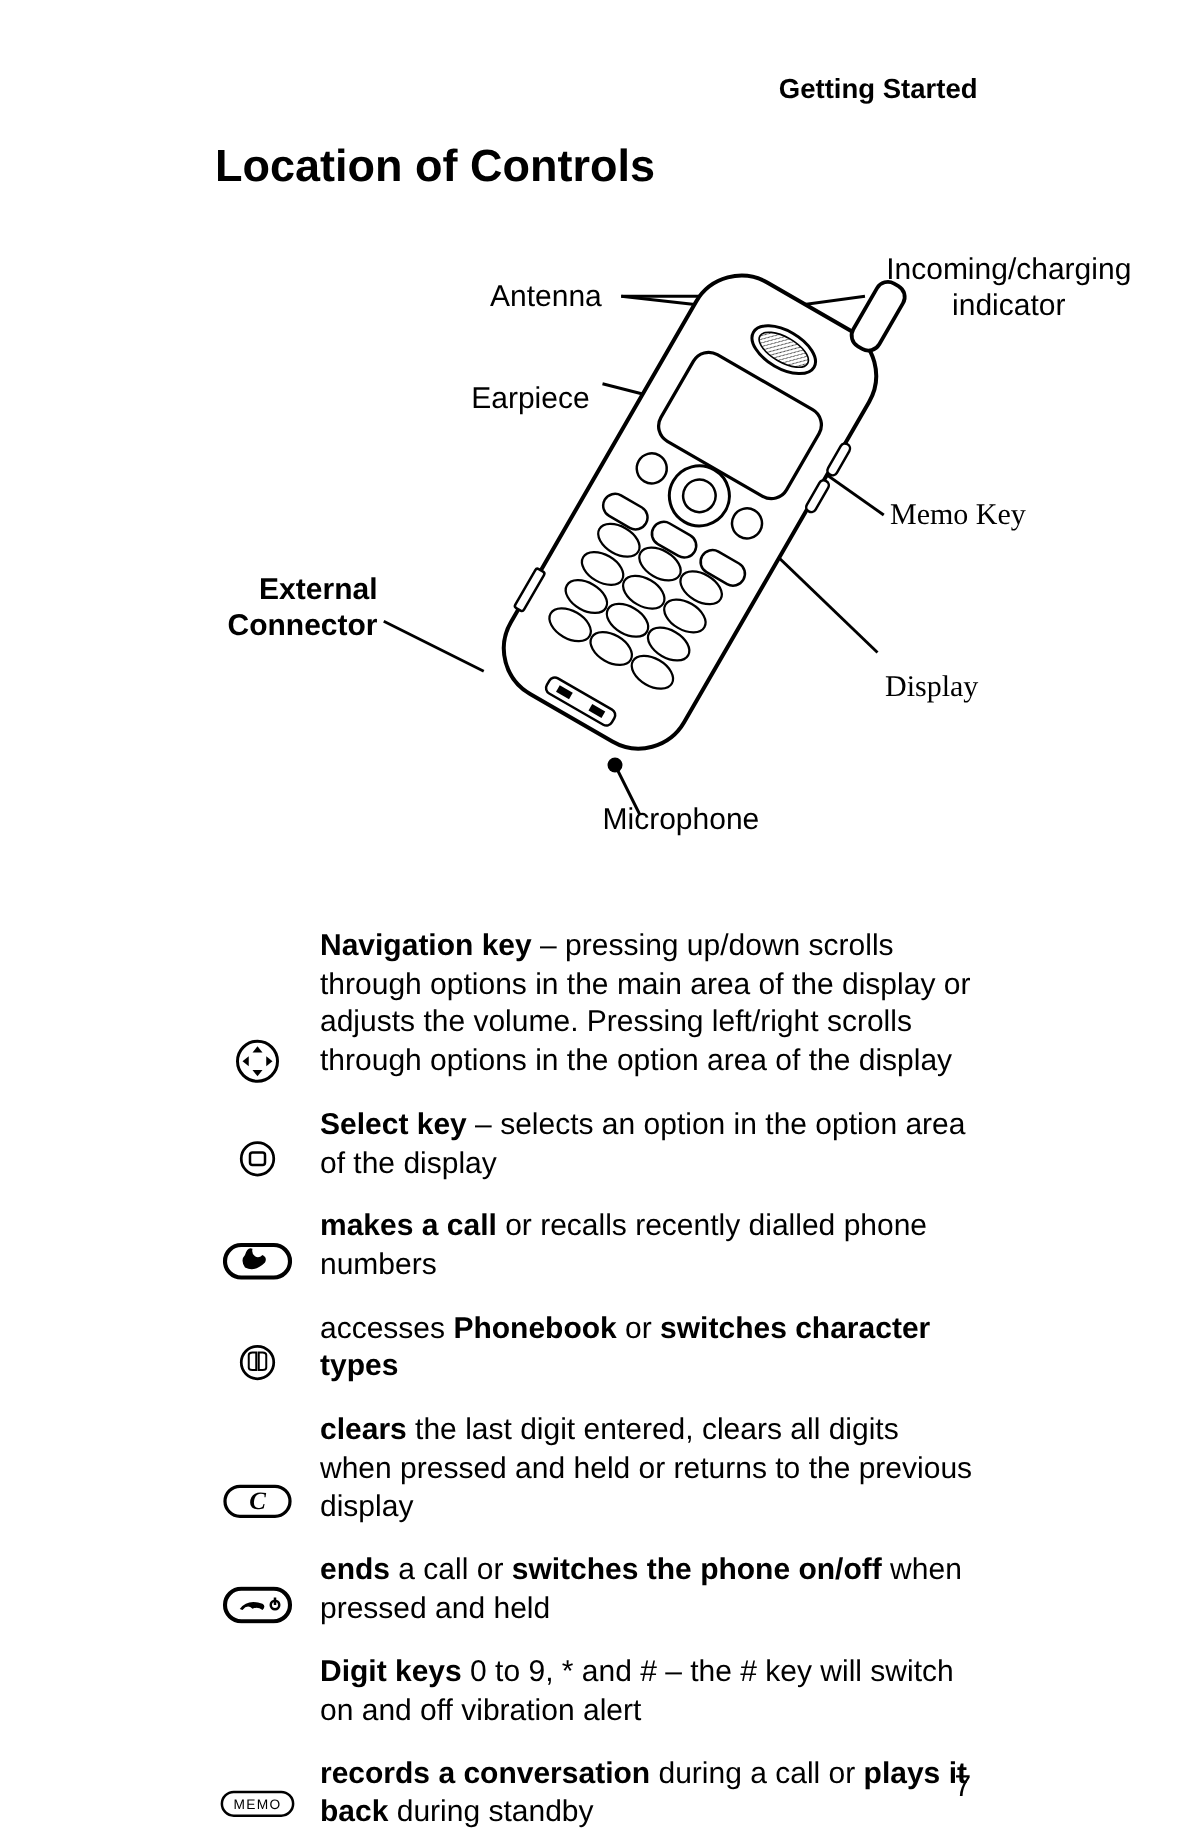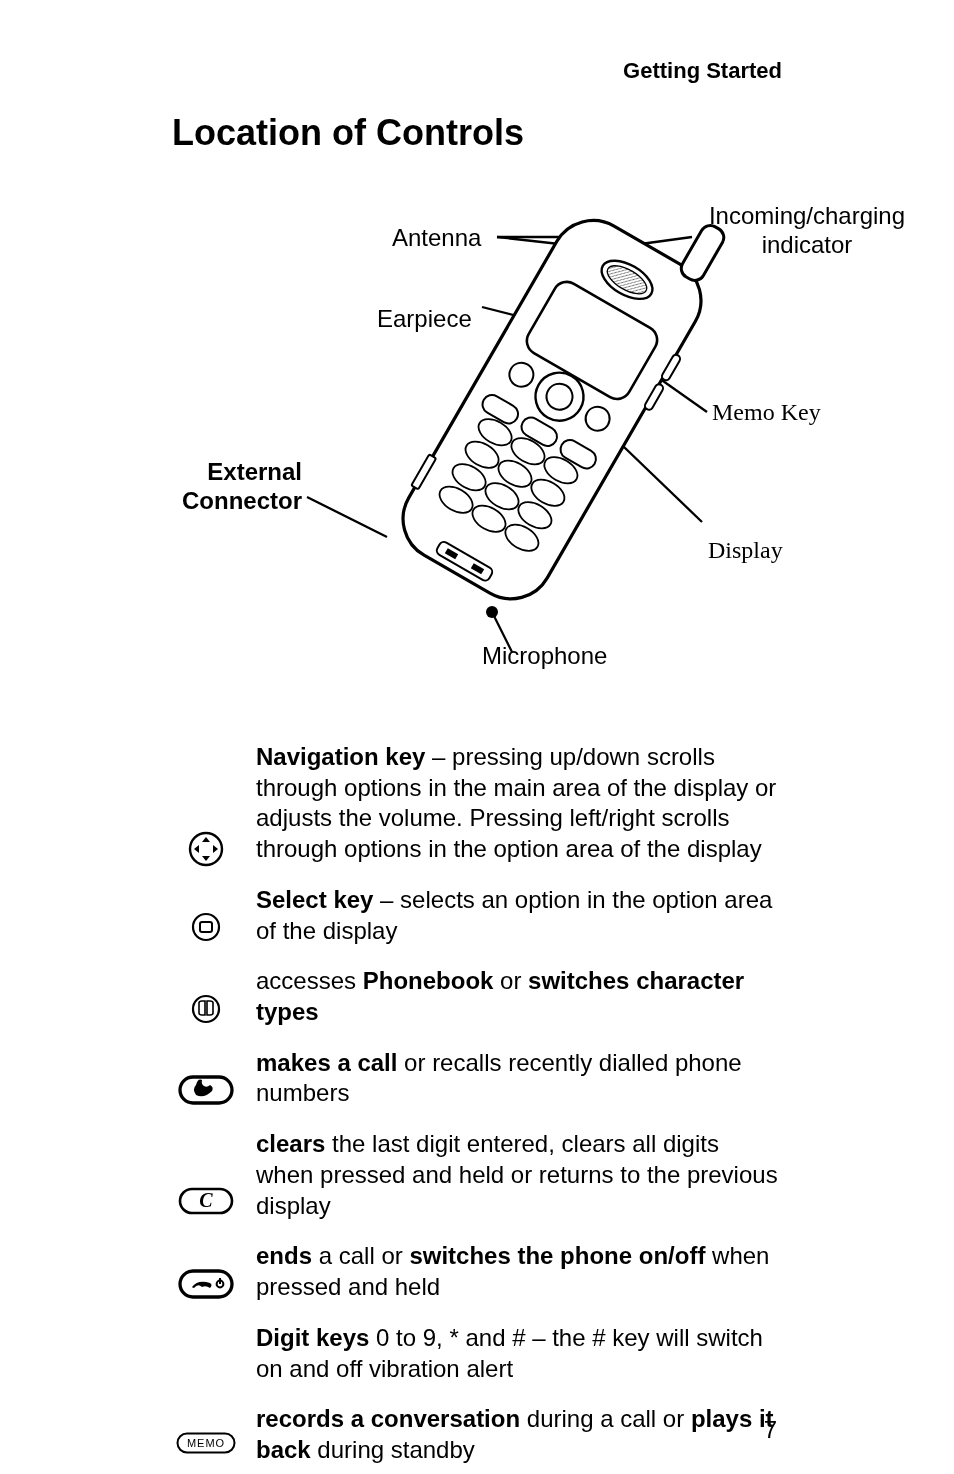--- a/index.html
+++ b/index.html
@@ -189,39 +189,39 @@
             <rect x="9" y="10" width="12" height="10" rx="2" fill="#fff" stroke="#000" stroke-width="2"></rect>
           </svg>
       </div>
       <div class="desc-text">
         <span class="b">Select key</span><span> – selects an option in the option area of the display</span>
       </div>
     </div>
 
     <div class="desc-row">
       <div class="desc-icon">
+        <svg width="56" height="30" viewBox="0 0 56 30">
+            <rect x="2" y="2" width="52" height="26" rx="13" fill="#fff" stroke="#000" stroke-width="3.3"></rect>
+            <path d="M18 10 q-4 4 0 10 q8 4 16 -4 q2 -4 -2 -6 q-3 3 -6 1 q-3 -2 -2 -6 q-4 -2 -6 5 z" fill="#000"></path>
+          </svg>
+      </div>
+      <div class="desc-text">
+        <span class="b">makes a call</span><span> or recalls recently dialled phone numbers</span>
+      </div>
+    </div>
+
+    <div class="desc-row">
+      <div class="desc-icon">
         <svg width="30" height="30" viewBox="0 0 30 30">
             <circle cx="15" cy="15" r="13" fill="#fff" stroke="#000" stroke-width="2.2"></circle>
             <path d="M8 9 q0 -2 3 -2 h3 v14 h-3 q-3 0 -3 -2 z M22 9 q0 -2 -3 -2 h-3 v14 h3 q3 0 3 -2 z" fill="#fff" stroke="#000" stroke-width="1.6"></path>
           </svg>
       </div>
       <div class="desc-text">
         <span>accesses </span><span class="b">Phonebook</span><span> or </span><span class="b">switches character types</span>
-      </div>
-    </div>
-
-    <div class="desc-row">
-      <div class="desc-icon">
-        <svg width="56" height="30" viewBox="0 0 56 30">
-            <rect x="2" y="2" width="52" height="26" rx="13" fill="#fff" stroke="#000" stroke-width="3.3"></rect>
-            <path d="M18 10 q-4 4 0 10 q8 4 16 -4 q2 -4 -2 -6 q-3 3 -6 1 q-3 -2 -2 -6 q-4 -2 -6 5 z" fill="#000"></path>
-          </svg>
-      </div>
-      <div class="desc-text">
-        <span class="b">makes a call</span><span> or recalls recently dialled phone numbers</span>
       </div>
     </div>
 
     <div class="desc-row">
       <div class="desc-icon">
         <svg width="56" height="28" viewBox="0 0 56 28">
             <rect x="2" y="2" width="52" height="24" rx="12" fill="#fff" stroke="#000" stroke-width="2.6"></rect>
             <text x="28" y="20" font-family="'Times New Roman',serif" font-style="italic" font-weight="bold" font-size="20" text-anchor="middle">C</text>
           </svg>
       </div>

